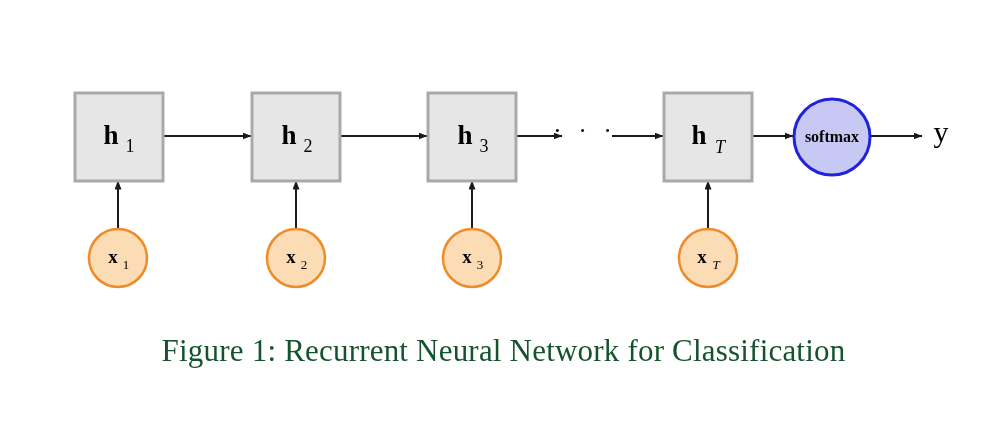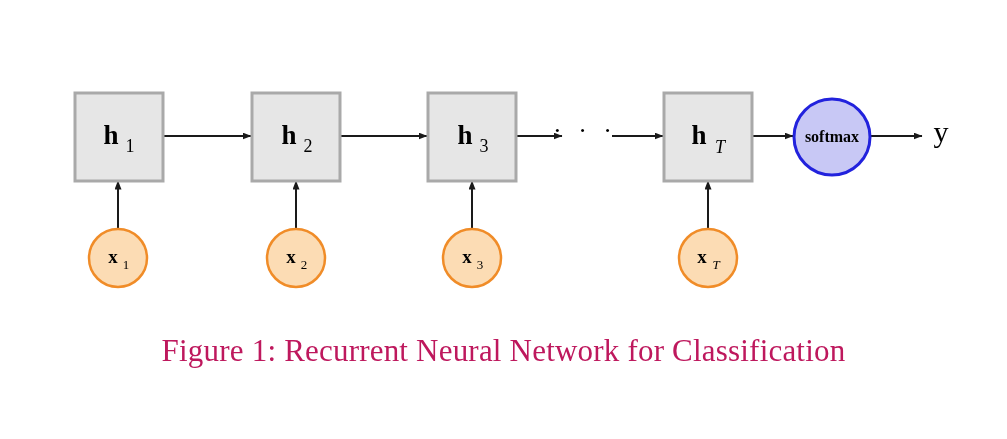--- a/index.html
+++ b/index.html
@@ -92,21 +92,21 @@
   
   #figure-caption {
     position: absolute;
     left: 0;
     top: 333px;
     width: 1007px;
     text-align: center;
     font-family: "Liberation Serif", "DejaVu Serif", serif;
     font-size: 31px;
     font-weight: normal;
-    color: #be185d;
+    color: #14532d;
     letter-spacing: 0.2px;
     white-space: nowrap;
   }
 </style>
 </head>
 <body>
 
 <div id="figure-root">
 
   <svg id="diagram-svg" viewBox="0 0 1007 320">

